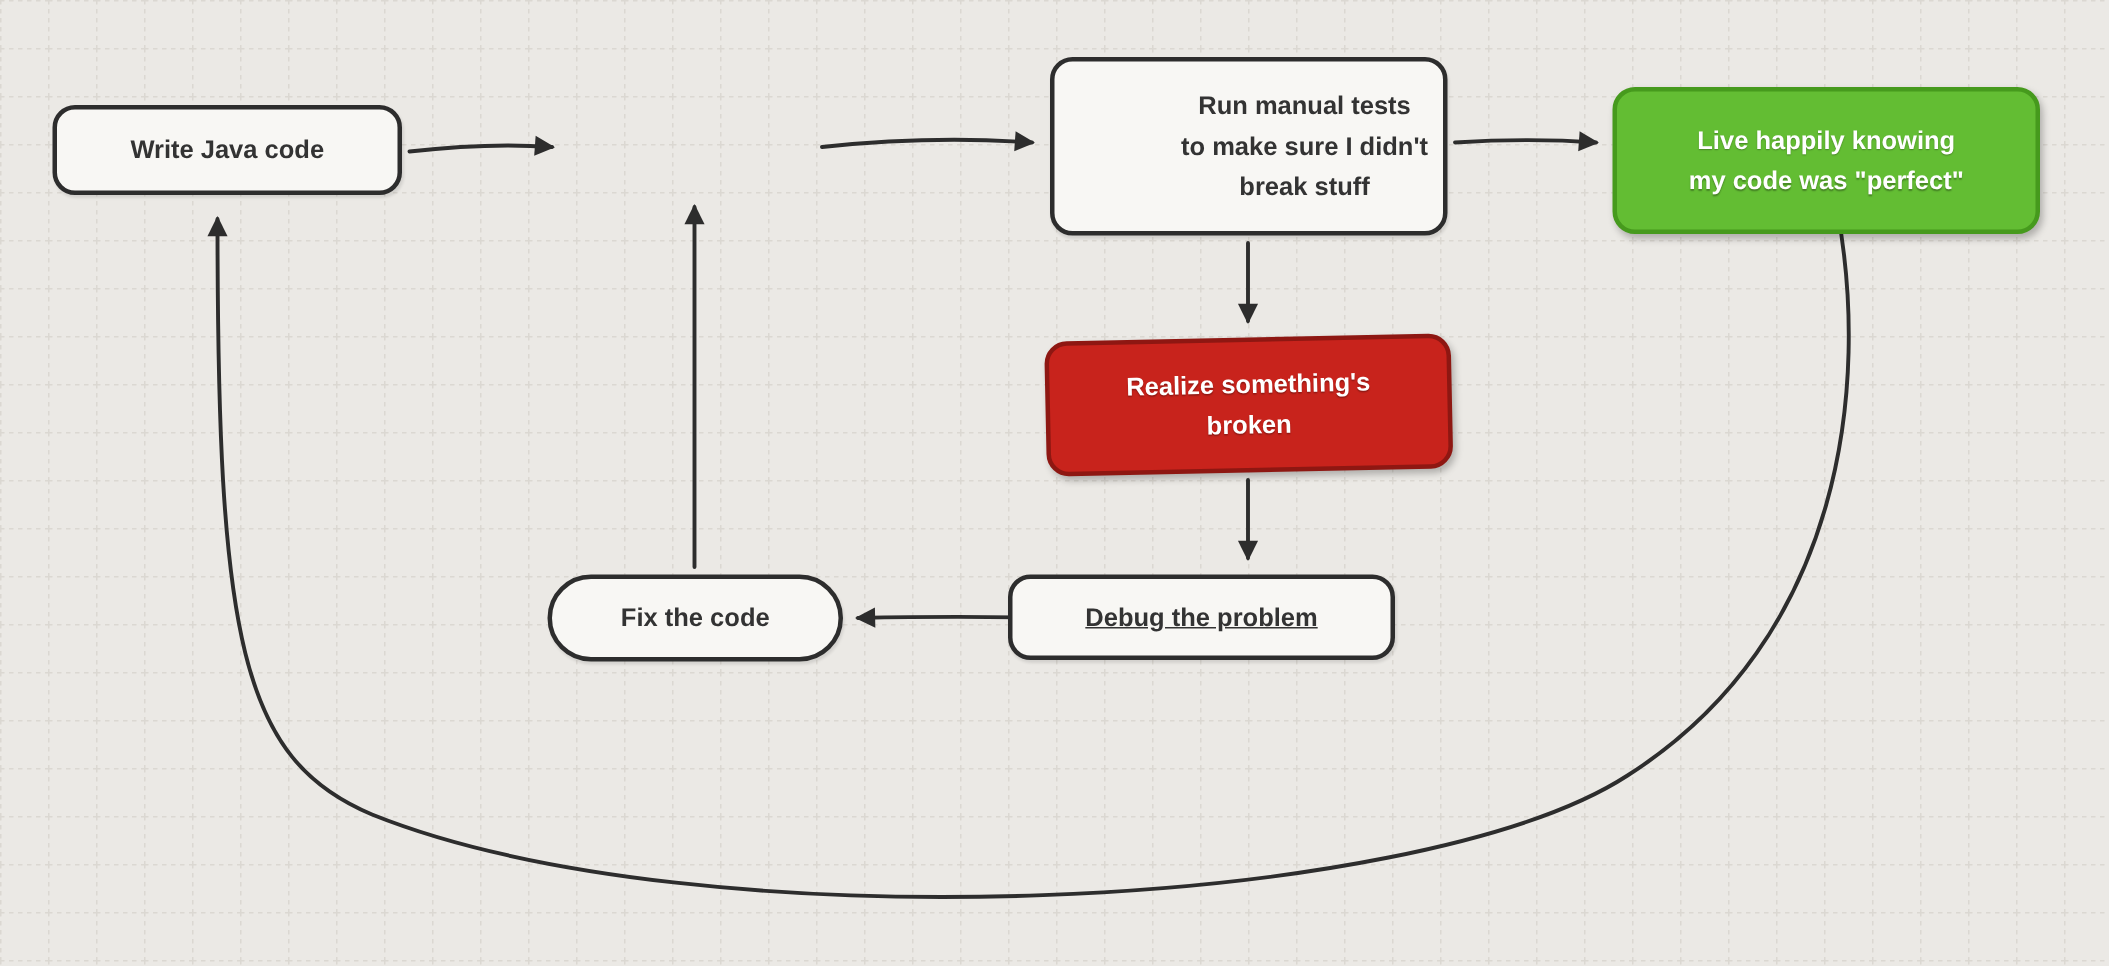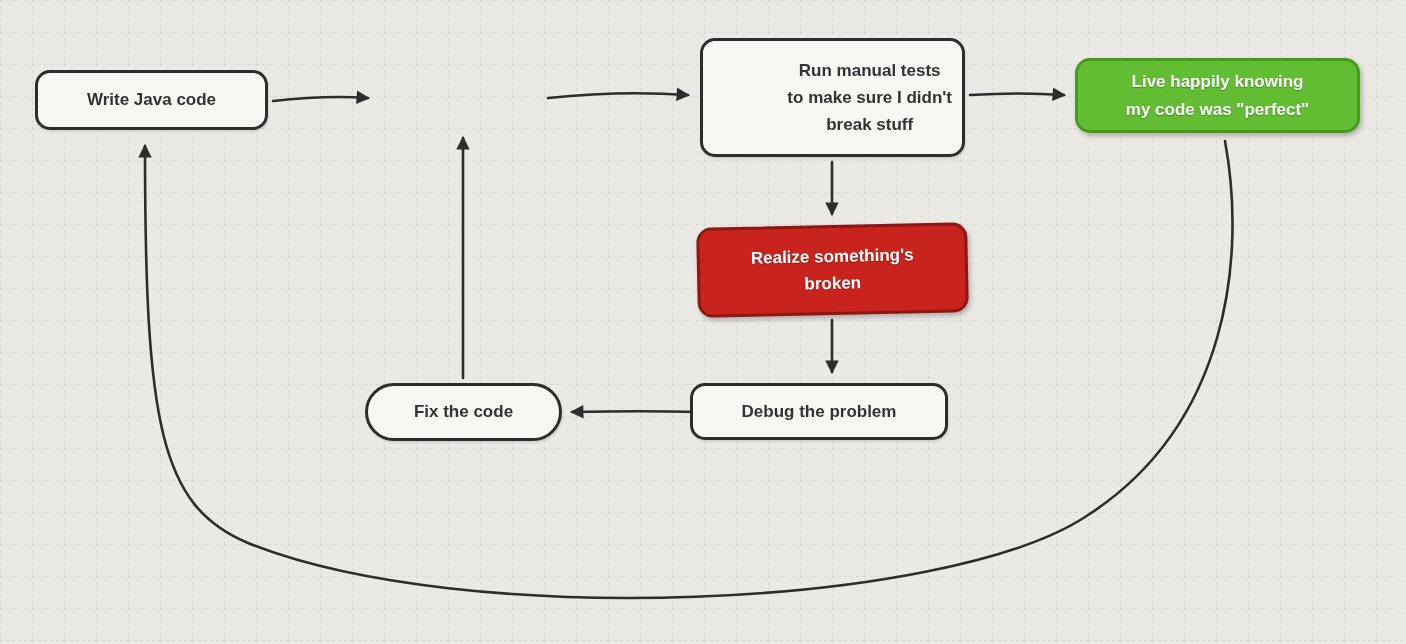--- a/index.html
+++ b/index.html
@@ -110,31 +110,31 @@
     <span class="label">Write Java code</span>
   </div>
 
 
   <div class="node plain" style="left:700px; top:38px; width:265px; height:119px;justify-content:flex-end;">
     <span class="label">Run manual tests
 to make sure I didn't
 break stuff</span>
   </div>
 
-  <div class="node green" style="left:1075px; top:58px; width:285px; height:75px;">
+  <div class="node green" style="left:1075px; top:58px; width:285px; height:98px;">
     <span class="label">Live happily knowing
 my code was "perfect"</span>
   </div>
 
   <div class="node red" style="left:697px; top:225px; width:271px; height:90px;">
     <span class="label">Realize something's
 broken</span>
   </div>
 
-  <div class="node plain" style="left:690px; top:383px; width:258px; height:57px;">
+  <div class="node plain" style="left:672px; top:383px; width:258px; height:57px;text-decoration:underline;">
     <span class="label">Debug the problem</span>
   </div>
 
   <div class="node plain" style="left:365px; top:383px; width:197px; height:58px;border-radius:29px;">
     <span class="label">Fix the code</span>
   </div>
 
 </div>
 
 </body></html>

